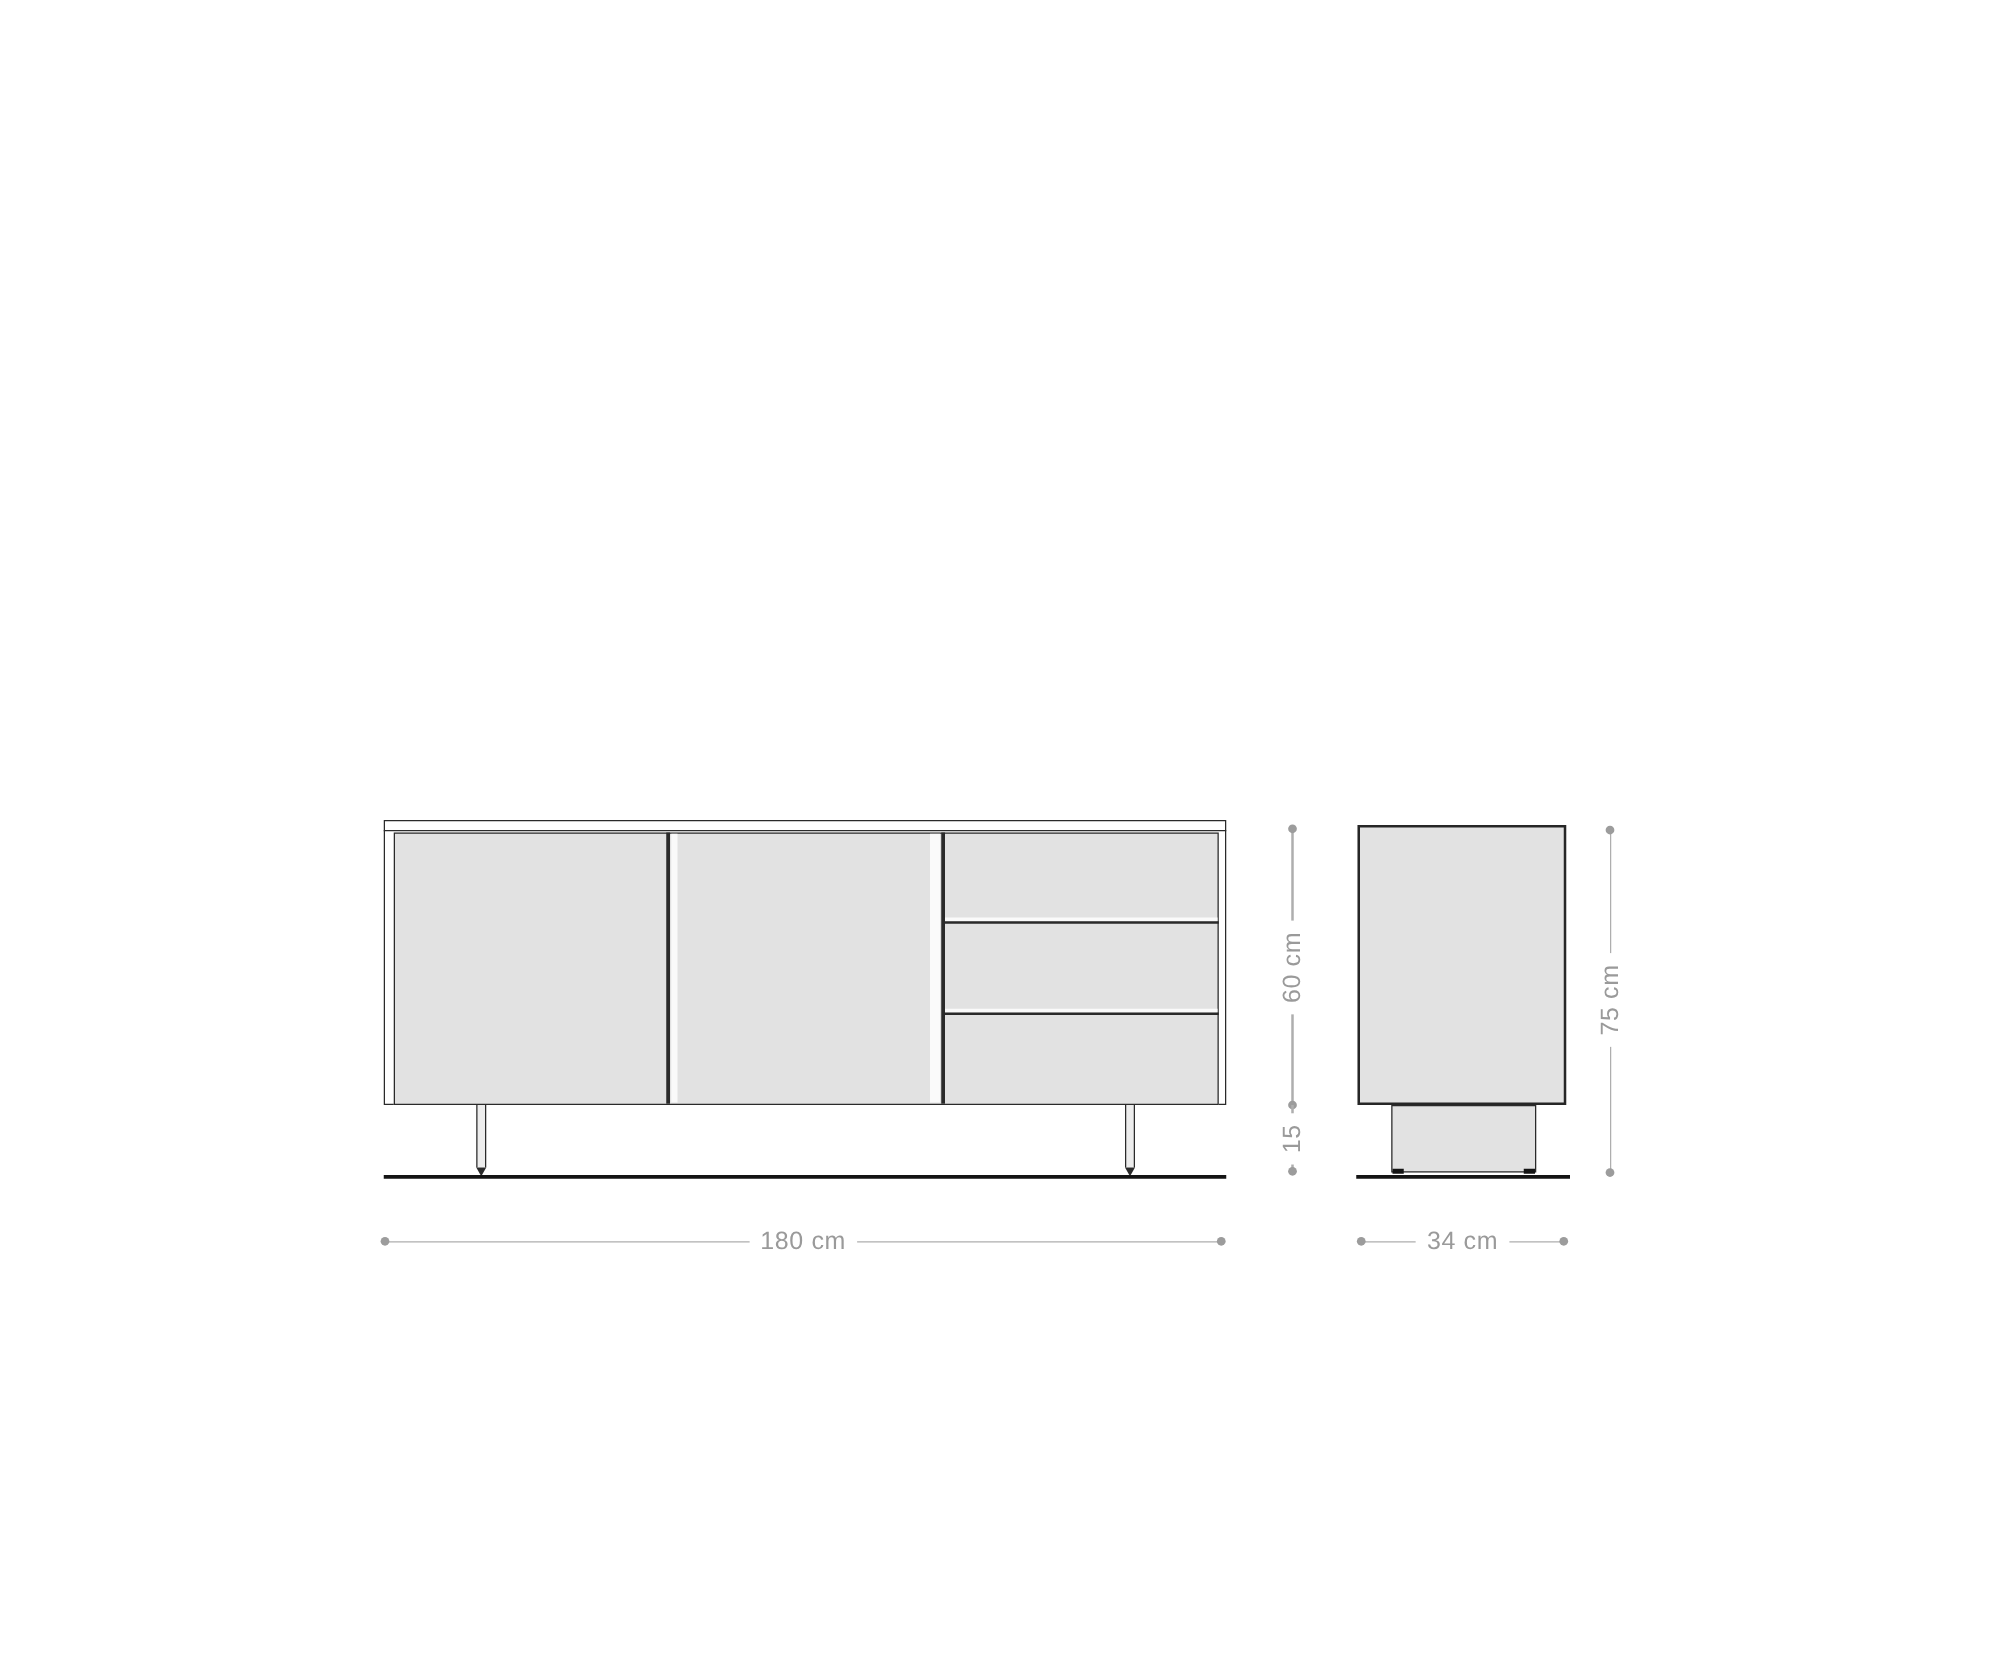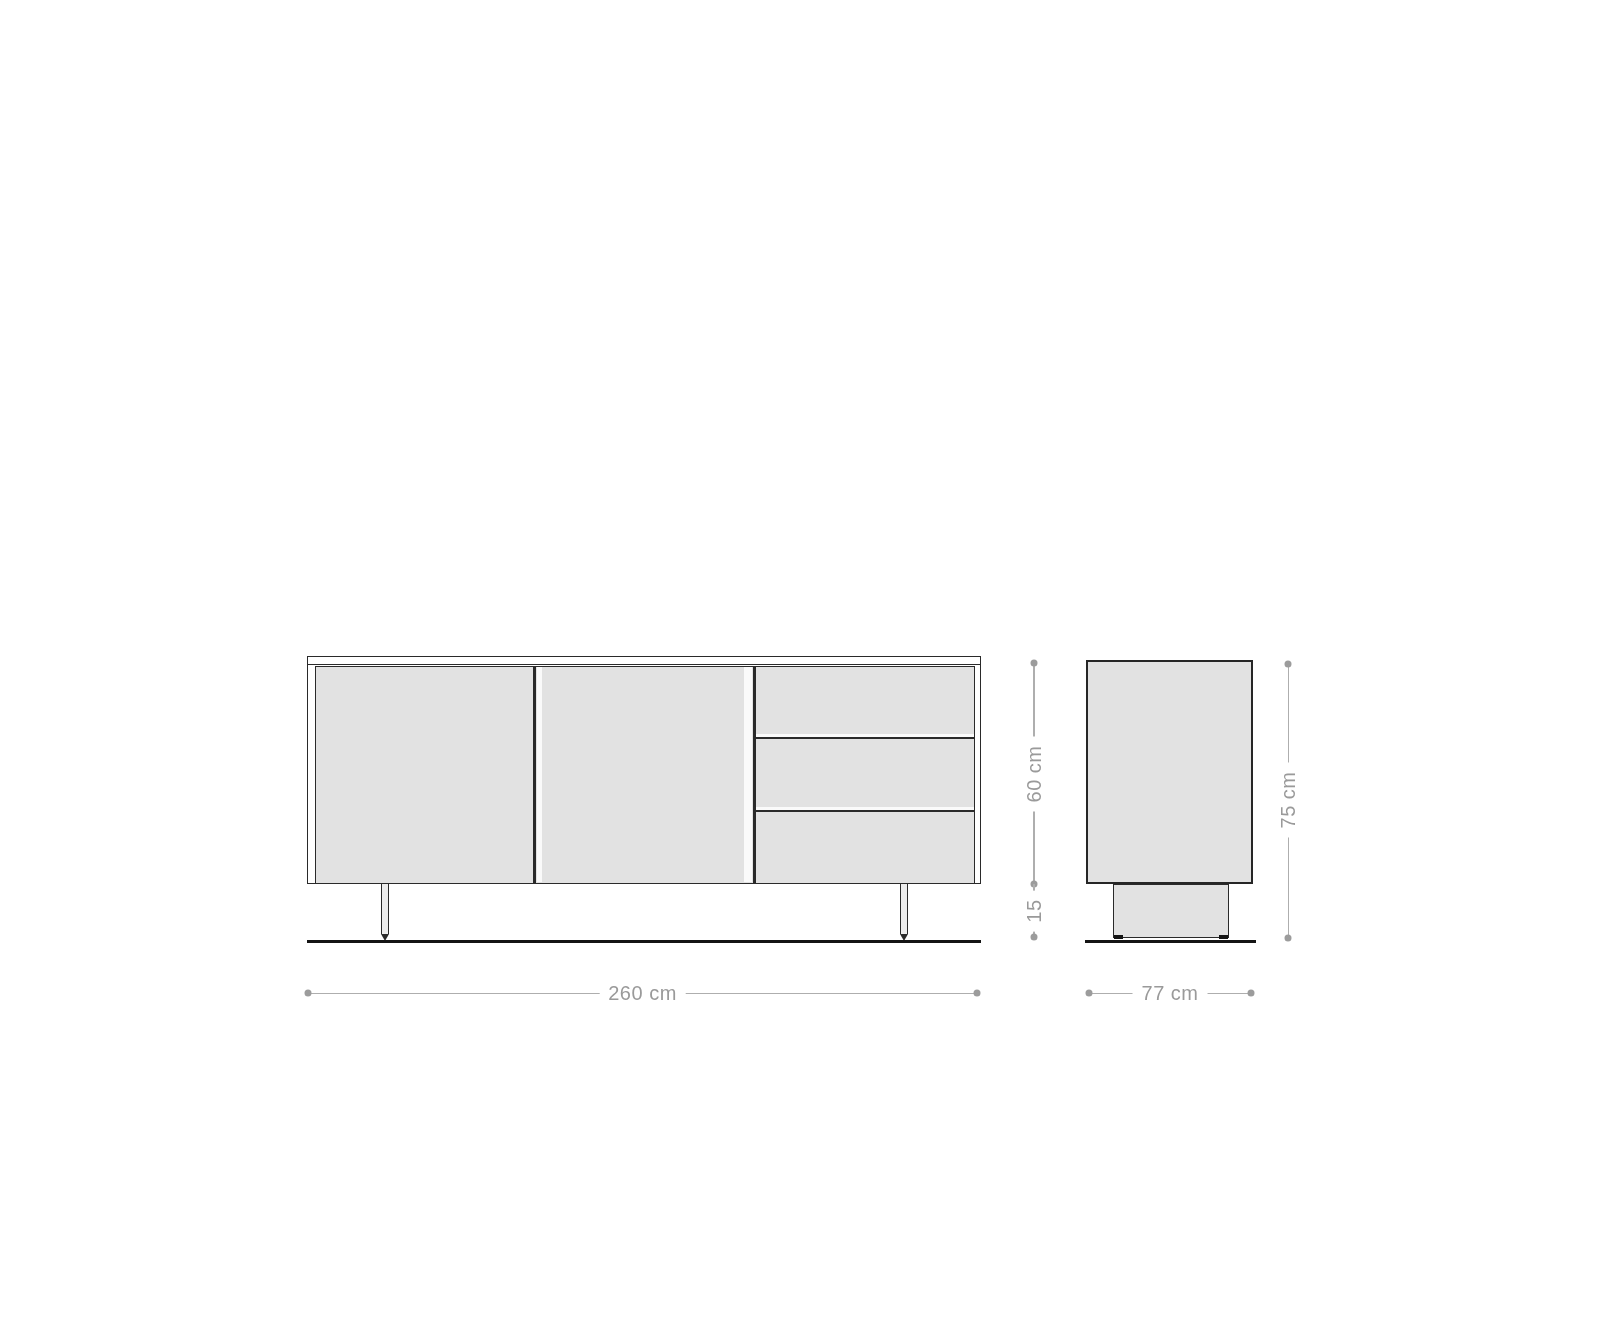--- a/index.html
+++ b/index.html
@@ -113,28 +113,28 @@
     <div class="side-base"></div>
     <div class="side-foot left"></div>
     <div class="side-foot right"></div>
     <div class="ground side"></div>
   </div>
 
   <div>
     <div id="dim-180-line" class="dim-line-h"></div>
     <div class="dim-dot" style="left:308px;top:993.2px;"></div>
     <div class="dim-dot" style="left:977px;top:993.2px;"></div>
-    <span class="dim-label" style="left:642.5px;top:993px;">260 cm</span>
+    <span class="dim-label" style="left:642.5px;top:993px;">180 cm</span>
   </div>
 
   <div>
     <div id="dim-45-line" class="dim-line-h"></div>
     <div class="dim-dot" style="left:1089px;top:993.2px;"></div>
     <div class="dim-dot" style="left:1251px;top:993.2px;"></div>
-    <span class="dim-label" style="left:1170px;top:993px;">77 cm</span>
+    <span class="dim-label" style="left:1170px;top:993px;">34 cm</span>
   </div>
 
   <div>
     <div id="dim-60-line" class="dim-line-v"></div>
     <div class="dim-dot" style="left:1033.7px;top:663px;"></div>
     <div class="dim-dot" style="left:1033.7px;top:884px;"></div>
     <span class="dim-label vert" style="left:1033.7px;top:773.5px;">60 cm</span>
   </div>
 
   <div>

